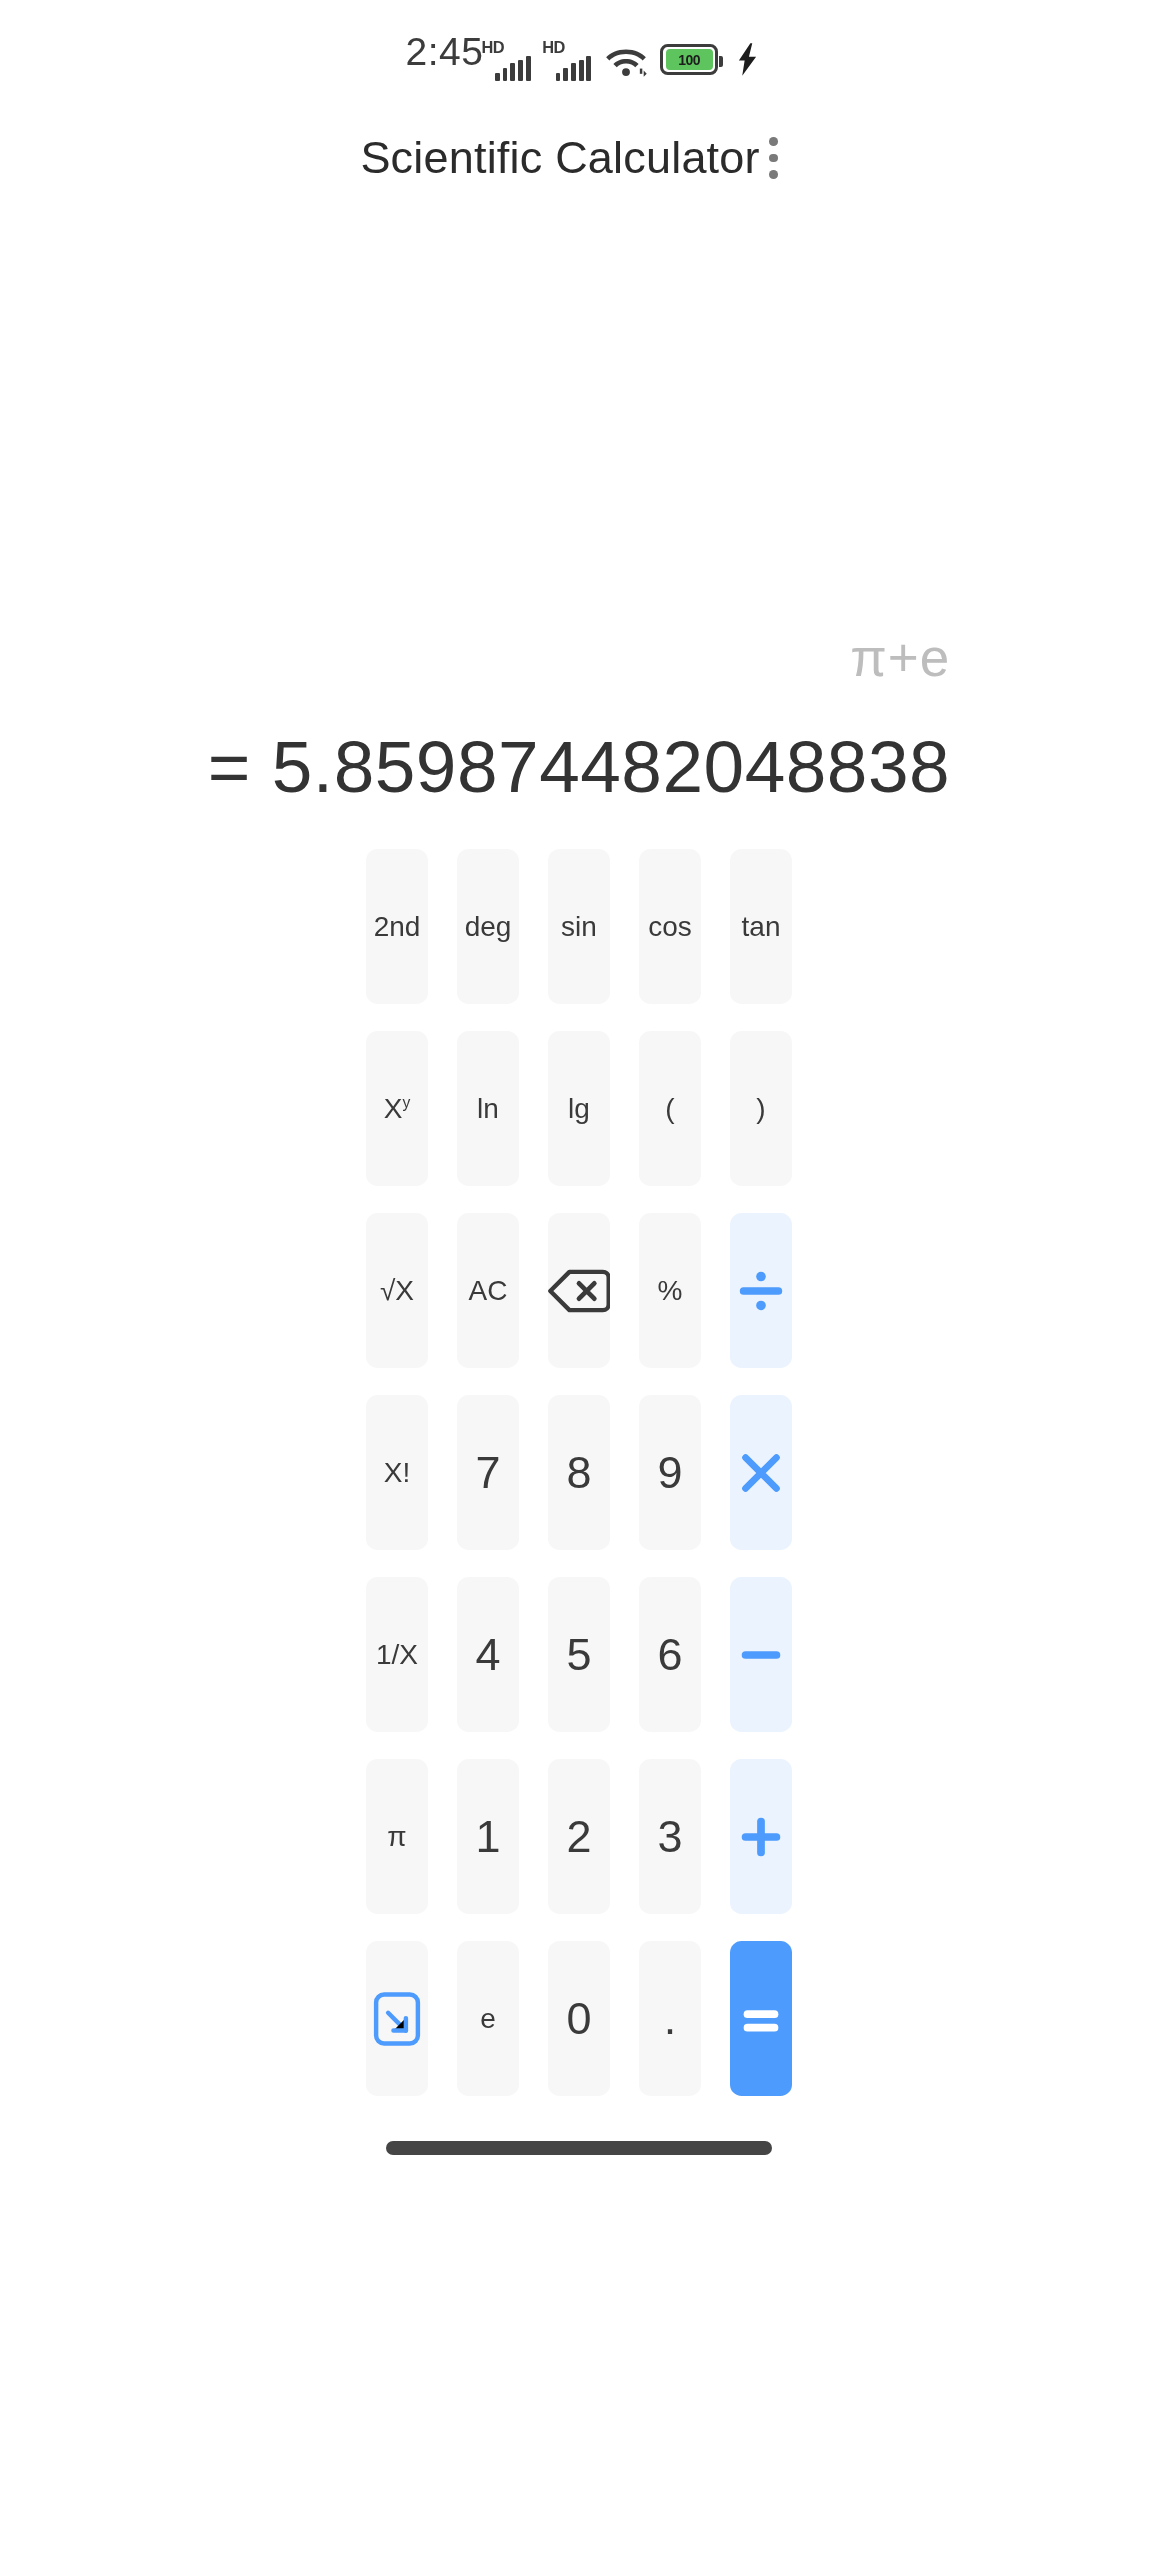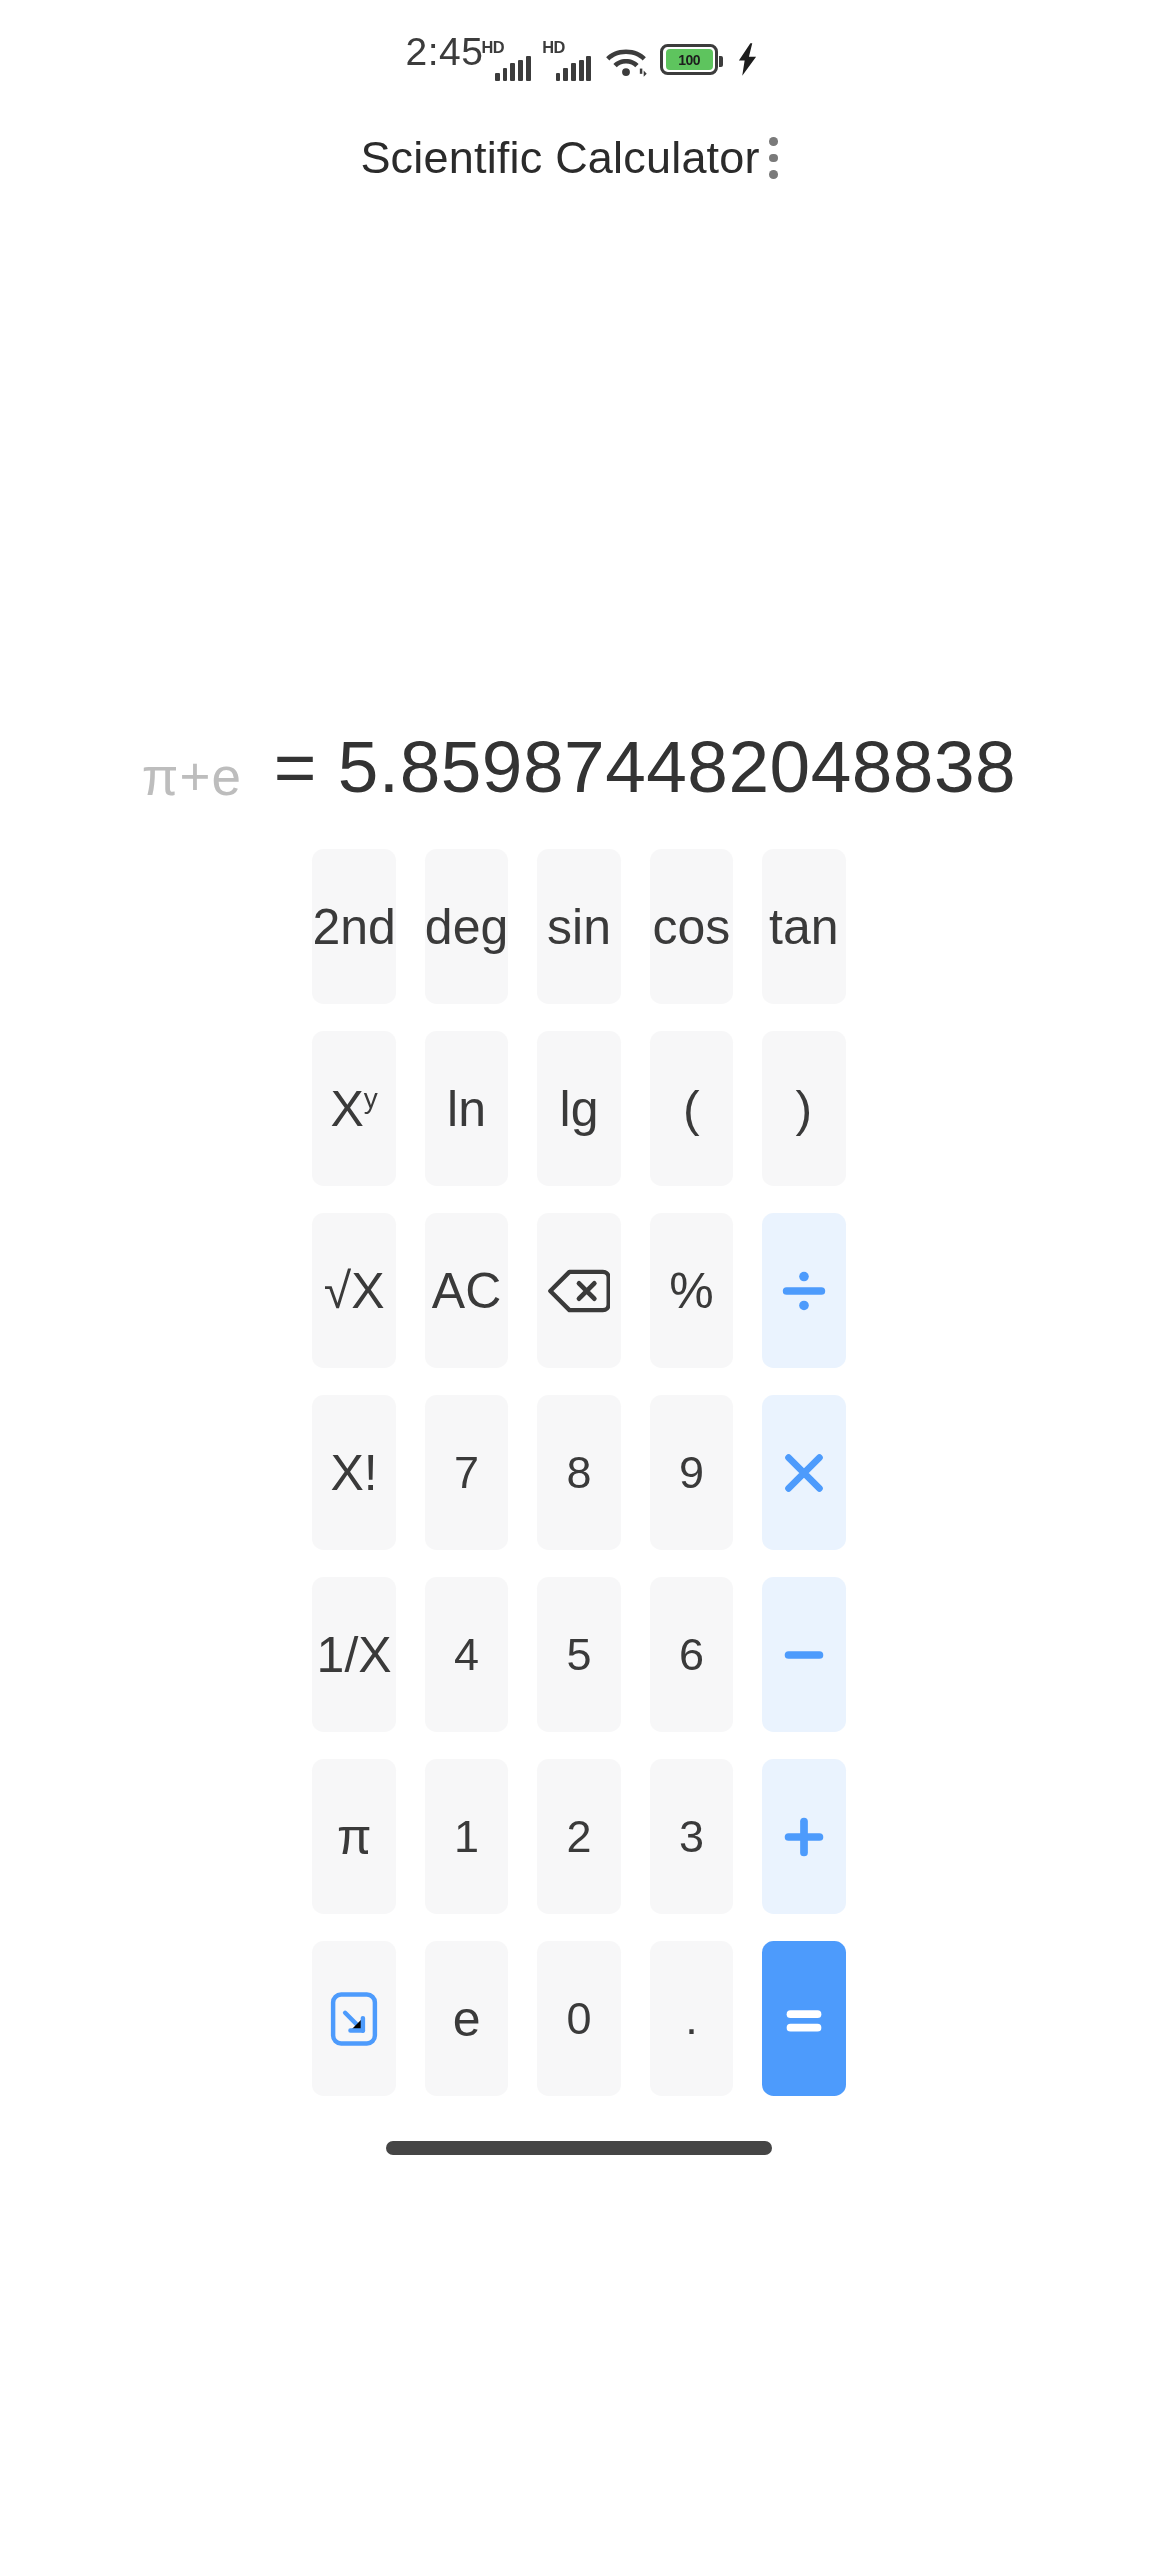--- a/index.html
+++ b/index.html
@@ -99,24 +99,24 @@
     font-weight: 400;
     letter-spacing: 0.2px;
   }
   .kebab { display: flex; flex-direction: column; gap: 7.7px; padding: 9.6px; cursor: pointer; }
   .kebab span { width: 8.7px; height: 8.7px; border-radius: 50%; background: #7a7a7a; display: block; }
 
   
   .display {
     flex: 1 1 auto;
     display: flex;
+    flex-direction: column;
     justify-content: flex-end;
     align-items: flex-end;
     padding: 0 50px 0 50px;
-    gap: 32px;
   }
   .expression {
     font-size: 53px;
     color: #bdbdbd;
     letter-spacing: 1px;
     line-height: 1;
     margin-bottom: 46px;
     text-align: right;
     width: 100%;
   }
@@ -159,21 +159,21 @@
   }
   .key.op {
     background: #eaf3fe;
     color: #4d9bfc;
     font-size: 54px;
   }
   .key.equals {
     background: #4d9bfc;
     color: #ffffff;
   }
-  .key.fn-small { font-size: 50px; }
+  .key.fn-small { font-size: 28px; }
   .key sup { font-size: 0.56em; vertical-align: super; line-height: 0; }
 
   .ic { display: block; }
 
   
   .navbar {
     flex: 0 0 auto;
     height: 104px;
     display: flex;
     align-items: center;

